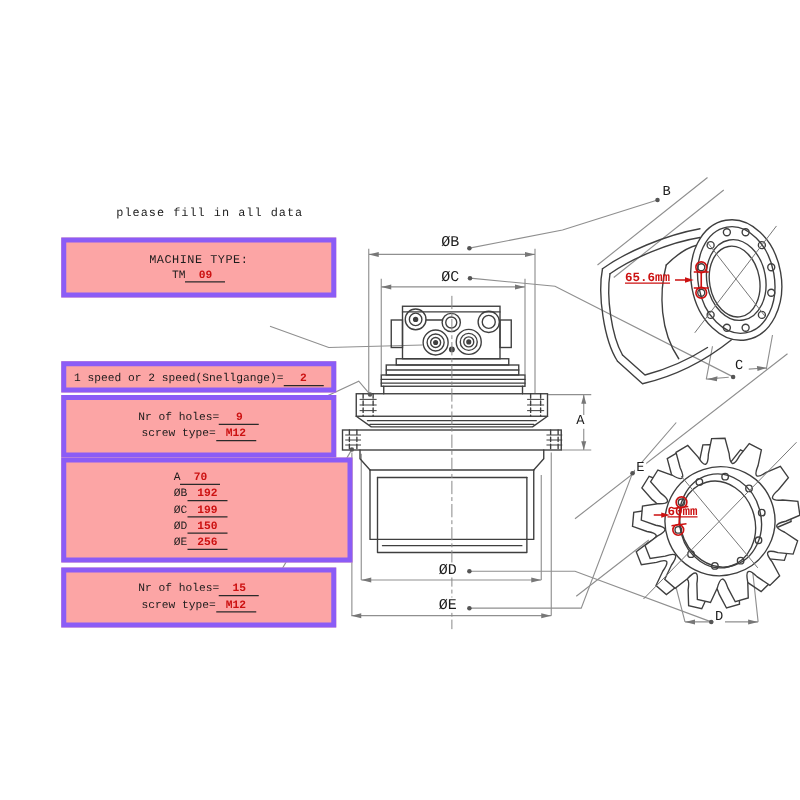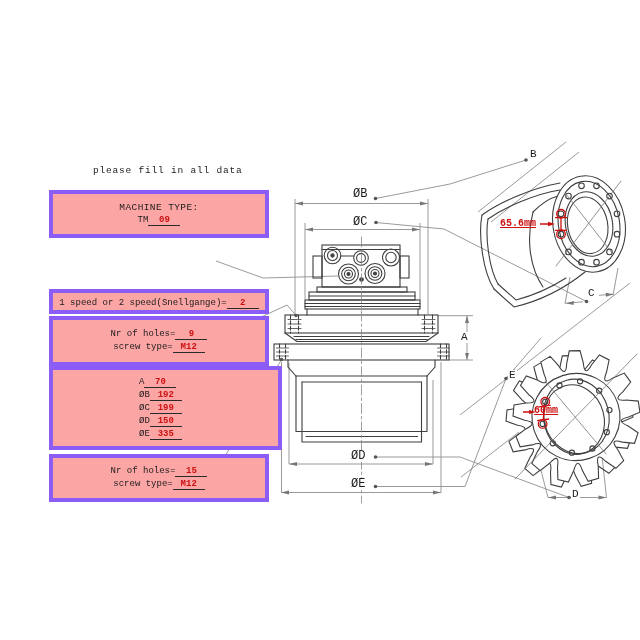--- a/index.html
+++ b/index.html
@@ -223,21 +223,21 @@
     <div>
       <span>screw type=</span><span class="blank"><span class="rv">M12</span></span>
     </div>
   </div>
 
   <div class="box b5">
     <div><span>A</span><span class="blank"><span class="rv">70</span></span></div>
     <div><span>ØB</span><span class="blank"><span class="rv">192</span></span></div>
     <div><span>ØC</span><span class="blank"><span class="rv">199</span></span></div>
     <div><span>ØD</span><span class="blank"><span class="rv">150</span></span></div>
-    <div><span>ØE</span><span class="blank"><span class="rv">335</span></span></div>
+    <div><span>ØE</span><span class="blank"><span class="rv">256</span></span></div>
   </div>
 
   <div class="box b6">
     <div>
       <span>Nr of holes=</span><span class="blank"><span class="rv">15</span></span>
     </div>
     <div>
       <span>screw type=</span><span class="blank"><span class="rv">M12</span></span>
     </div>
   </div>

